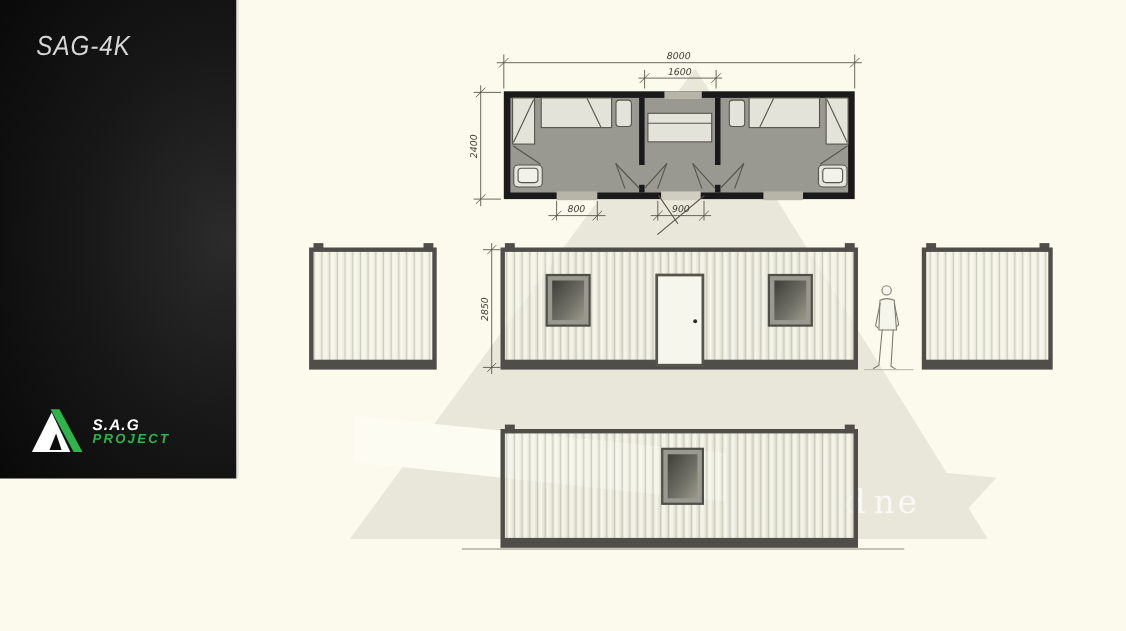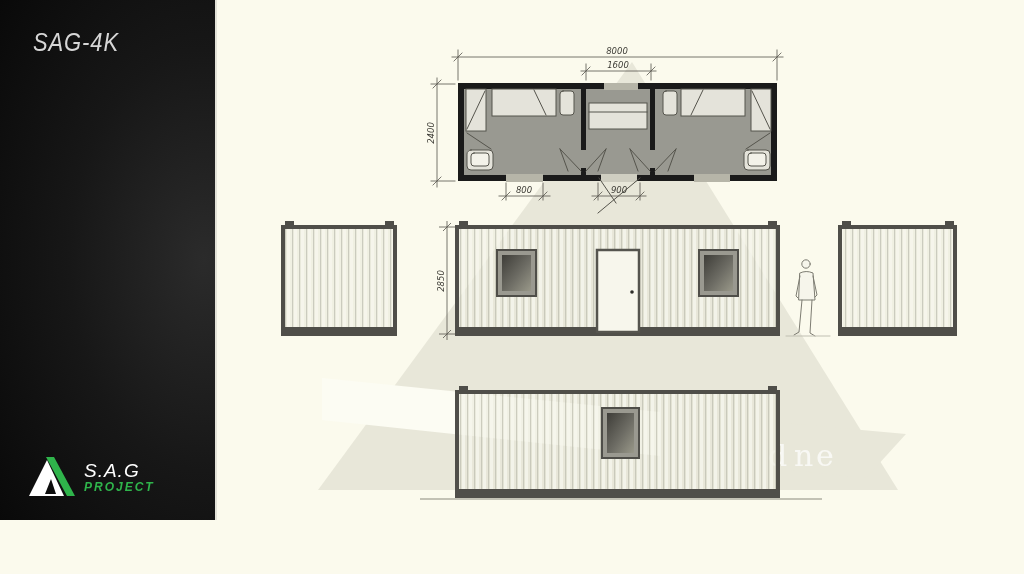--- a/index.html
+++ b/index.html
@@ -2,36 +2,36 @@
 <html><head>
 <meta charset="utf-8">
 <style>
   html,body{margin:0;padding:0;background:#333;}
   .stage{
     position:relative;width:1024px;height:574px;overflow:hidden;
     background:#fbfaed;font-family:"Liberation Sans",sans-serif;
   }
   
   .sidebar{
-    position:absolute;left:0;top:0;width:215px;height:520px;
+    position:absolute;left:0;top:0;width:215px;height:435px;
     background:radial-gradient(140% 90% at 95% 50%, #2b2b2b 0%, #171717 45%, #050505 100%);
     border-right:2px solid #e3e2d8;
   }
   .sidebar-title{
     position:absolute;left:33px;top:28px;
     color:#d6d6d6;font-size:25px;font-style:italic;
     letter-spacing:1px;transform:scaleX(0.88);transform-origin:left top;
     white-space:nowrap;
   }
   .logo{
     position:absolute;left:28px;bottom:22px;display:flex;align-items:center;gap:8px;
   }
   .logo-text{display:flex;flex-direction:column;line-height:1.02;}
   .logo-name{
-    color:#ffffff;font-weight:normal;font-style:italic;font-size:19px;letter-spacing:1px;
+    color:#ffffff;font-weight:bold;font-style:italic;font-size:14px;letter-spacing:1px;
   }
   .logo-sub{
     color:#2fb44b;font-weight:bold;font-style:italic;font-size:12px;letter-spacing:2px;
   }
   
   .canvas{position:absolute;left:217px;top:0;width:807px;height:574px;}
   svg{display:block;}
   .dim-text{
     font-family:"DejaVu Sans",sans-serif;font-style:italic;
     font-size:8.5px;fill:#3c3b35;

